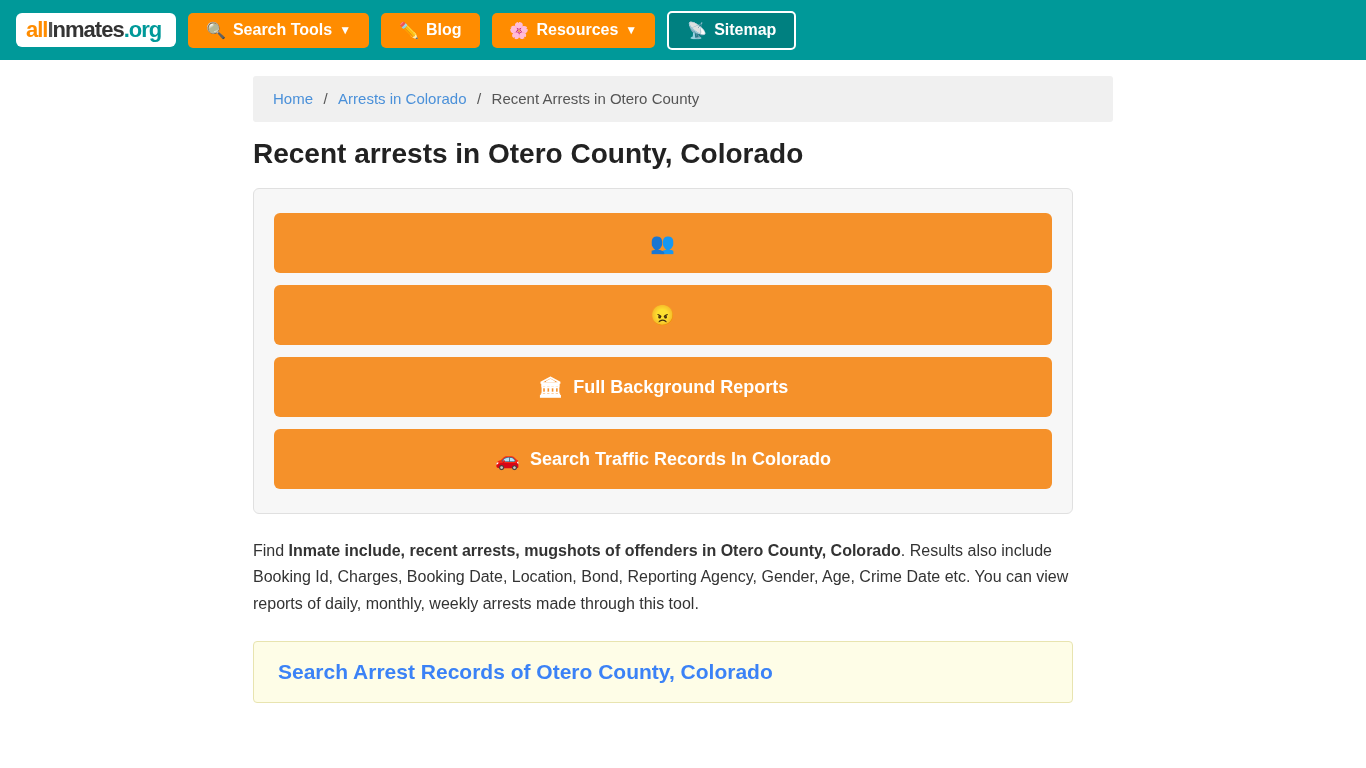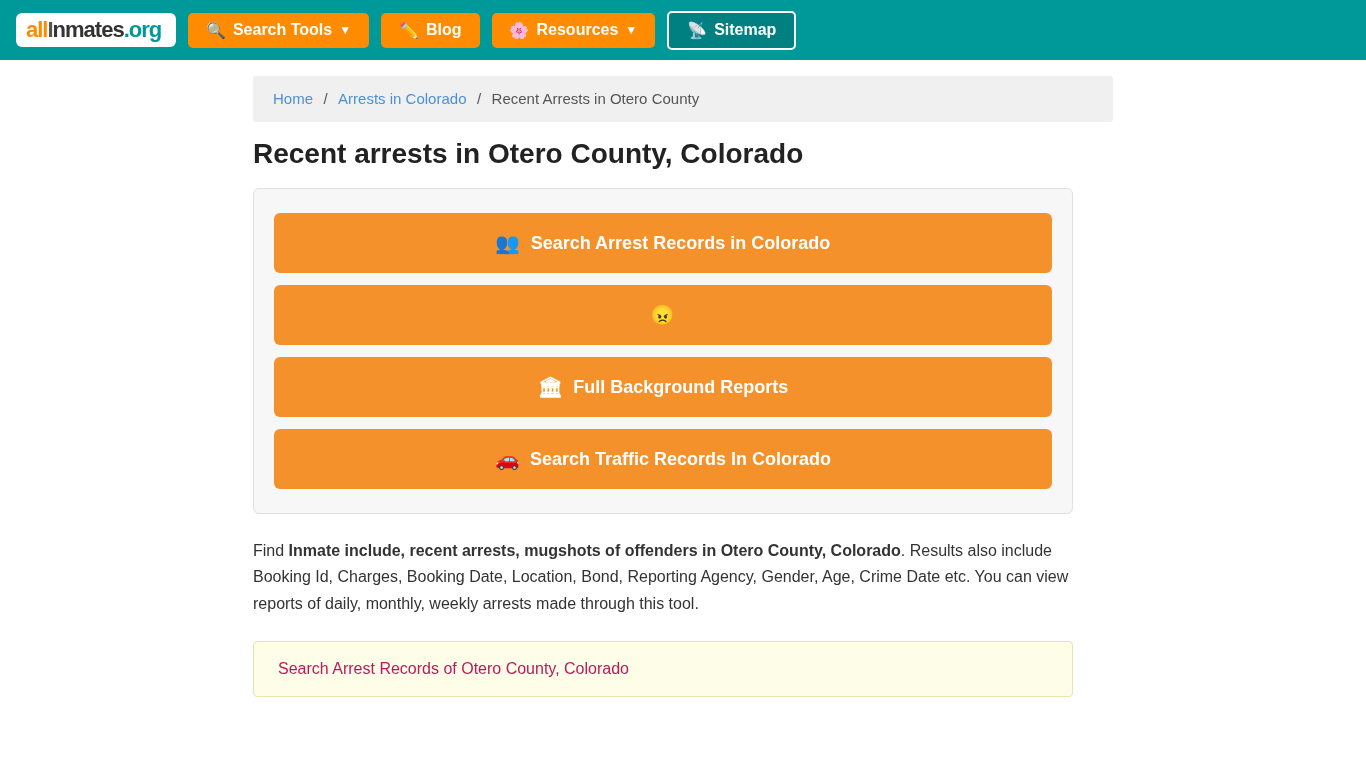--- a/index.html
+++ b/index.html
@@ -153,23 +153,23 @@
 
     
     .section-heading-box {
       background: #fefde7;
       border: 1px solid #e8e4b0;
       border-radius: 4px;
       padding: 18px 24px;
       max-width: 820px;
     }
     .section-heading-box h2 {
-      color: #be185d;
-      font-size: 16px;
-      font-weight: normal;
+      color: #3b82f6;
+      font-size: 21px;
+      font-weight: bold;
     }
   </style>
 </head>
 <body>
 
 <nav class="navbar">
   <div class="logo-box">
     <span class="logo-text">
       <span style="color:#ff8c00;font-weight:900">all</span><span style="font-weight:900;color:#555">I</span><span style="font-weight:900;color:#333">nmates</span><span style="color:#009999;font-weight:900">.org</span>
     </span>
@@ -209,21 +209,20 @@
     <a href="#">Arrests in Colorado</a>
     <span class="breadcrumb-sep">/</span>
     <span>Recent Arrests in Otero County</span>
   </div>
 
   <h1 class="page-title">Recent arrests in Otero County, Colorado</h1>
 
   <div class="card">
     <button class="action-btn">
       <span class="btn-icon">👥</span>
-      <span>Search Arrest Records in Colorado</span>
     </button>
     <button class="action-btn">
       <span class="btn-icon">😠</span>
     </button>
     <button class="action-btn">
       <span class="btn-icon">🏛</span>
       <span>Full Background Reports</span>
     </button>
     <button class="action-btn">
       <span class="btn-icon">🚗</span>

